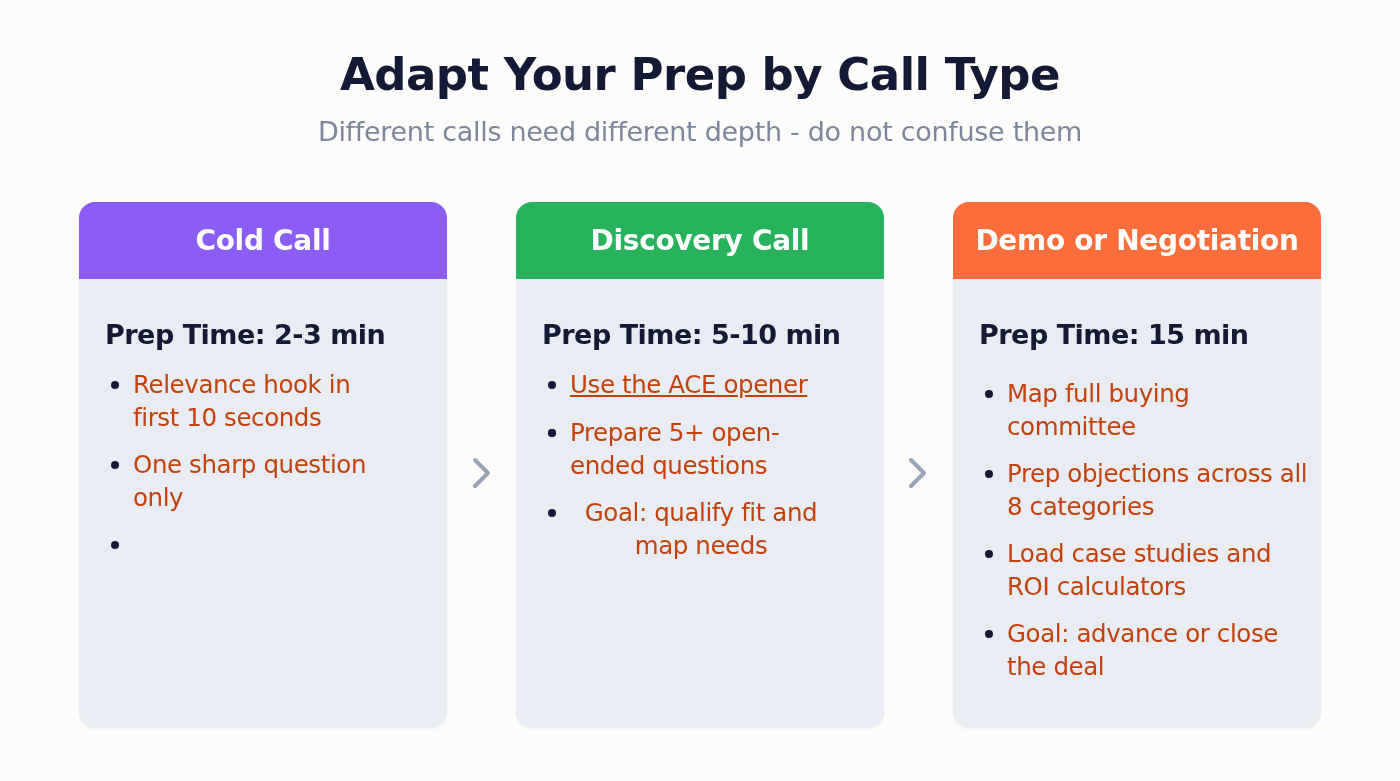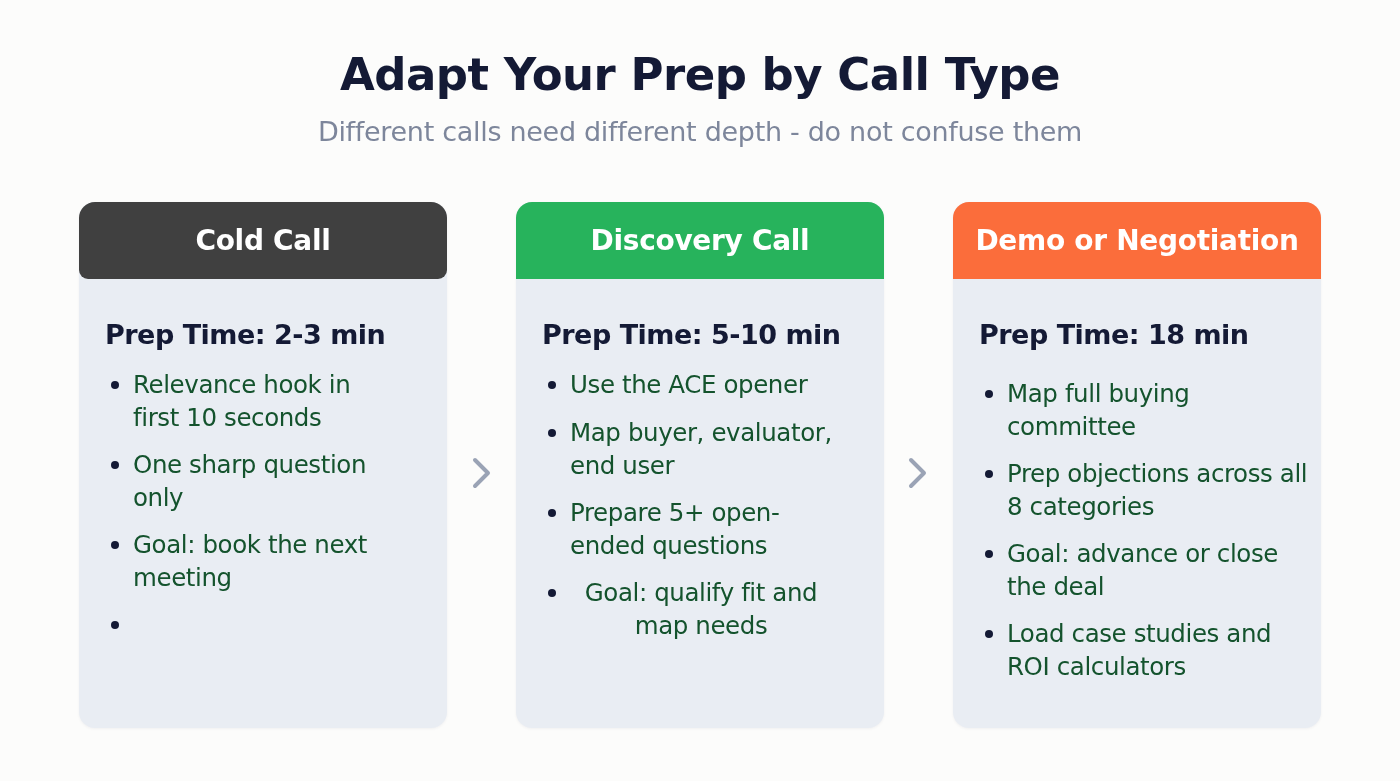--- a/index.html
+++ b/index.html
@@ -76,67 +76,63 @@
     .bullets {
       list-style: none;
     }
     .bullet {
       position: relative;
       padding-left: 28px;
       font-family: "DejaVu Sans", sans-serif;
       font-size: 24.5px;
       letter-spacing: -0.4px;
       line-height: 33px;
-      color: #14532d;
+      color: #c2410c;
       margin-bottom: 14px;
     }
     .bullet-dot {
       position: absolute;
       left: 6px;
       top: 13px;
       width: 8px;
       height: 8px;
       border-radius: 50%;
       background: #141a35;
     }
     .card-2 .bullets { margin-top: 0; }
-    .card-2 .bullet:first-child { margin-top: 10px; margin-bottom: 15px; }
+    .card-2 .bullet:first-child { margin-top: 10px; margin-bottom: 15px; text-decoration: underline; }
     .arrow {
       position: absolute;
       top: 455px;
       width: 24px;
       height: 36px;
     }
     .arrow-1 { left: 470px; }
     .arrow-2 { left: 906px; }
   </style>
 </head>
 <body>
 
 <h1 class="title">Adapt Your Prep by Call Type</h1>
 <p class="subtitle">Different calls need different depth - do not confuse them</p>
 
 <section class="card card-1">
-  <div class="card-header" style="background:#404040;border-radius:9px;">
+  <div class="card-header" style="background:#8b5cf6;">
     <span>Cold Call</span>
   </div>
   <div class="card-body">
     <div class="prep-time">Prep Time: 2-3 min</div>
     <ul class="bullets">
       <li class="bullet" style="width:270px;">
         <span class="bullet-dot"></span>
         <span>Relevance hook in first 10 seconds</span>
       </li>
       <li class="bullet" style="width:290px;">
         <span class="bullet-dot"></span>
         <span>One sharp question only</span>
-      </li>
-      <li class="bullet" style="width:290px;">
-        <span class="bullet-dot"></span>
-        <span>Goal: book the next meeting</span>
       </li>
       <li class="bullet" style="width:310px;">
         <span class="bullet-dot"></span>
       </li>
     </ul>
   </div>
 </section>
 
 <svg class="arrow arrow-1" viewBox="0 0 24 36">
   <polyline points="5,5 18,18 5,31" fill="none" stroke="#9aa3b5" stroke-width="4" stroke-linecap="round" stroke-linejoin="round"></polyline>
@@ -148,21 +144,20 @@
   </div>
   <div class="card-body">
     <div class="prep-time">Prep Time: 5-10 min</div>
     <ul class="bullets">
       <li class="bullet" style="width:320px;">
         <span class="bullet-dot"></span>
         <span>Use the ACE opener</span>
       </li>
       <li class="bullet" style="width:320px;">
         <span class="bullet-dot"></span>
-        <span>Map buyer, evaluator, end user</span>
       </li>
       <li class="bullet" style="width:260px;">
         <span class="bullet-dot"></span>
         <span>Prepare 5+ open-ended questions</span>
       </li>
       <li class="bullet" style="width:290px;text-align:center;">
         <span class="bullet-dot"></span>
         <span>Goal: qualify fit and map needs</span>
       </li>
     </ul>
@@ -171,33 +166,33 @@
 
 <svg class="arrow arrow-2" viewBox="0 0 24 36">
   <polyline points="5,5 18,18 5,31" fill="none" stroke="#9aa3b5" stroke-width="4" stroke-linecap="round" stroke-linejoin="round"></polyline>
 </svg>
 
 <section class="card card-3">
   <div class="card-header" style="background:#fb6d3b;">
     <span>Demo or Negotiation</span>
   </div>
   <div class="card-body">
-    <div class="prep-time">Prep Time: 18 min</div>
+    <div class="prep-time">Prep Time: 15 min</div>
     <ul class="bullets">
       <li class="bullet" style="width:260px;margin-top:27px;">
         <span class="bullet-dot"></span>
         <span>Map full buying committee</span>
       </li>
       <li class="bullet" style="width:330px;">
         <span class="bullet-dot"></span>
         <span>Prep objections across all 8 categories</span>
       </li>
       <li class="bullet" style="width:330px;">
         <span class="bullet-dot"></span>
-        <span>Goal: advance or close the deal</span>
+        <span>Load case studies and ROI calculators</span>
       </li>
       <li class="bullet" style="width:330px;">
         <span class="bullet-dot"></span>
-        <span>Load case studies and ROI calculators</span>
+        <span>Goal: advance or close the deal</span>
       </li>
     </ul>
   </div>
 </section>
 
 </body></html>

